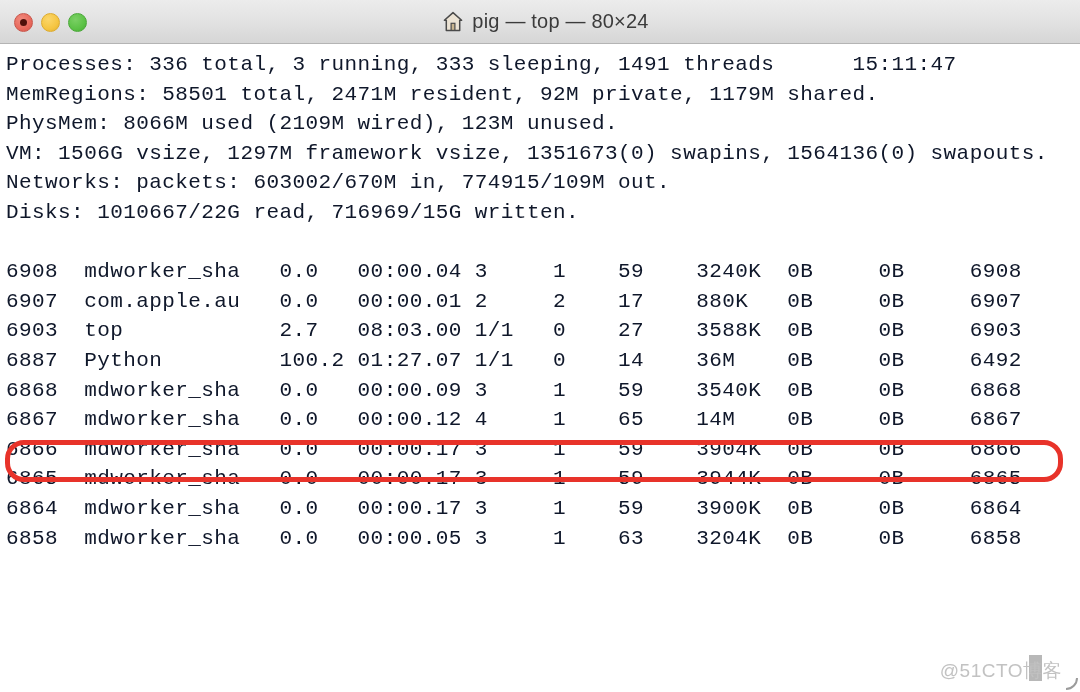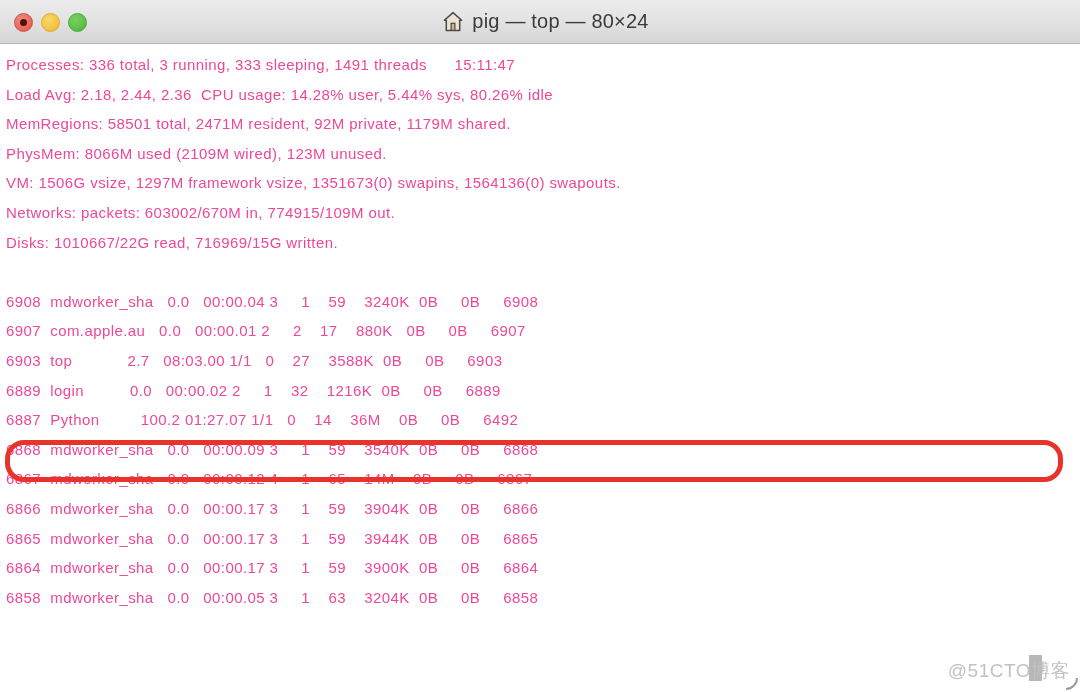--- a/index.html
+++ b/index.html
@@ -94,24 +94,24 @@
   #terminal {
     position: relative;
     background: #ffffff;
     padding: 6px 0 0 6px;
     height: 648px;
     box-sizing: border-box;
     overflow: hidden;
   }
 
   .term-line {
-    font-family: Liberation Sans, sans-serif;
-    font-size: 15px;
+    font-family: Liberation Mono, monospace;
+    font-size: 21px;
     line-height: 29.6px;
-    color: #ec4899;
+    color: #0f172a;
     white-space: pre;
     letter-spacing: 0.42px;
     height: 29.6px;
   }
 
   .blank-line { visibility: hidden; }
 
   
   #highlight-box {
     position: absolute;
@@ -134,21 +134,21 @@
     width: 13px;
     height: 26px;
     background: #8d8d8d;
     opacity: 0.62;
     z-index: 6;
   }
 
   
   #watermark {
     position: absolute;
-    right: 10px;
+    right: 18px;
     bottom: 8px;
     font-family: "Liberation Sans", sans-serif;
     font-size: 19px;
     color: #c2c2c2;
     letter-spacing: 0.5px;
     z-index: 7;
     white-space: pre;
   }
 
   
@@ -180,35 +180,33 @@
         </svg>
       </span>
       <span class="title-text">pig — top — 80×24</span>
     </div>
   </div>
 
   <div id="terminal">
 
     <div class="term-line"><span>Processes: 336 total, 3 running, 333 sleeping, 1491 threads</span><span>      </span><span>15:11:47</span></div>
 
-    <div class="term-line">Load Avg: 2.18, 2.44, 2.36  CPU usage: 14.28% user, 5.44% sys, 80.26% idle</div>
     <div class="term-line">MemRegions: 58501 total, 2471M resident, 92M private, 1179M shared.</div>
     <div class="term-line">PhysMem: 8066M used (2109M wired), 123M unused.</div>
     <div class="term-line">VM: 1506G vsize, 1297M framework vsize, 1351673(0) swapins, 1564136(0) swapouts.</div>
     <div class="term-line">Networks: packets: 603002/670M in, 774915/109M out.</div>
     <div class="term-line">Disks: 1010667/22G read, 716969/15G written.</div>
 
     <div class="term-line blank-line">&nbsp;</div>
 
 
     <div id="rows">
         <div class="term-line">6908  mdworker_sha   0.0   00:00.04 3     1    59    3240K  0B     0B     6908</div>
         <div class="term-line">6907  com.apple.au   0.0   00:00.01 2     2    17    880K   0B     0B     6907</div>
         <div class="term-line">6903  top            2.7   08:03.00 1/1   0    27    3588K  0B     0B     6903</div>
-        <div class="term-line">6889  login          0.0   00:00.02 2     1    32    1216K  0B     0B     6889</div>
         <div class="term-line">6887  Python         100.2 01:27.07 1/1   0    14    36M    0B     0B     6492</div>
         <div class="term-line">6868  mdworker_sha   0.0   00:00.09 3     1    59    3540K  0B     0B     6868</div>
         <div class="term-line">6867  mdworker_sha   0.0   00:00.12 4     1    65    14M    0B     0B     6867</div>
         <div class="term-line">6866  mdworker_sha   0.0   00:00.17 3     1    59    3904K  0B     0B     6866</div>
         <div class="term-line">6865  mdworker_sha   0.0   00:00.17 3     1    59    3944K  0B     0B     6865</div>
         <div class="term-line">6864  mdworker_sha   0.0   00:00.17 3     1    59    3900K  0B     0B     6864</div>
         <div class="term-line">6858  mdworker_sha   0.0   00:00.05 3     1    63    3204K  0B     0B     6858</div>
       </div>
   </div>
 

